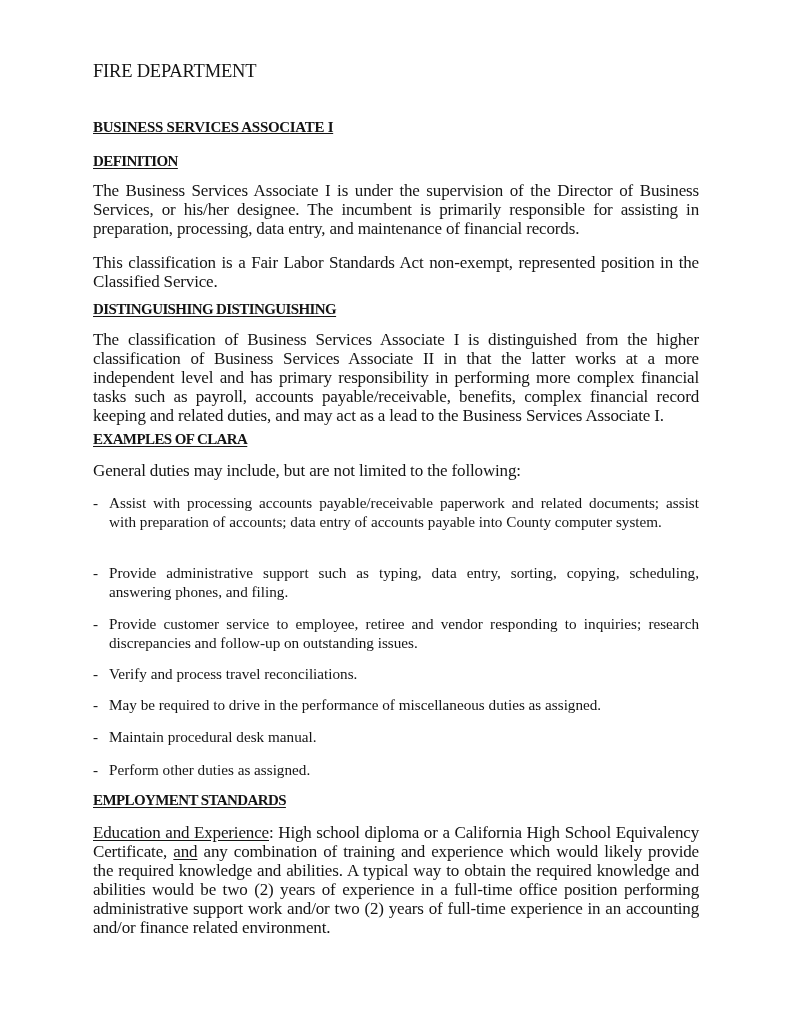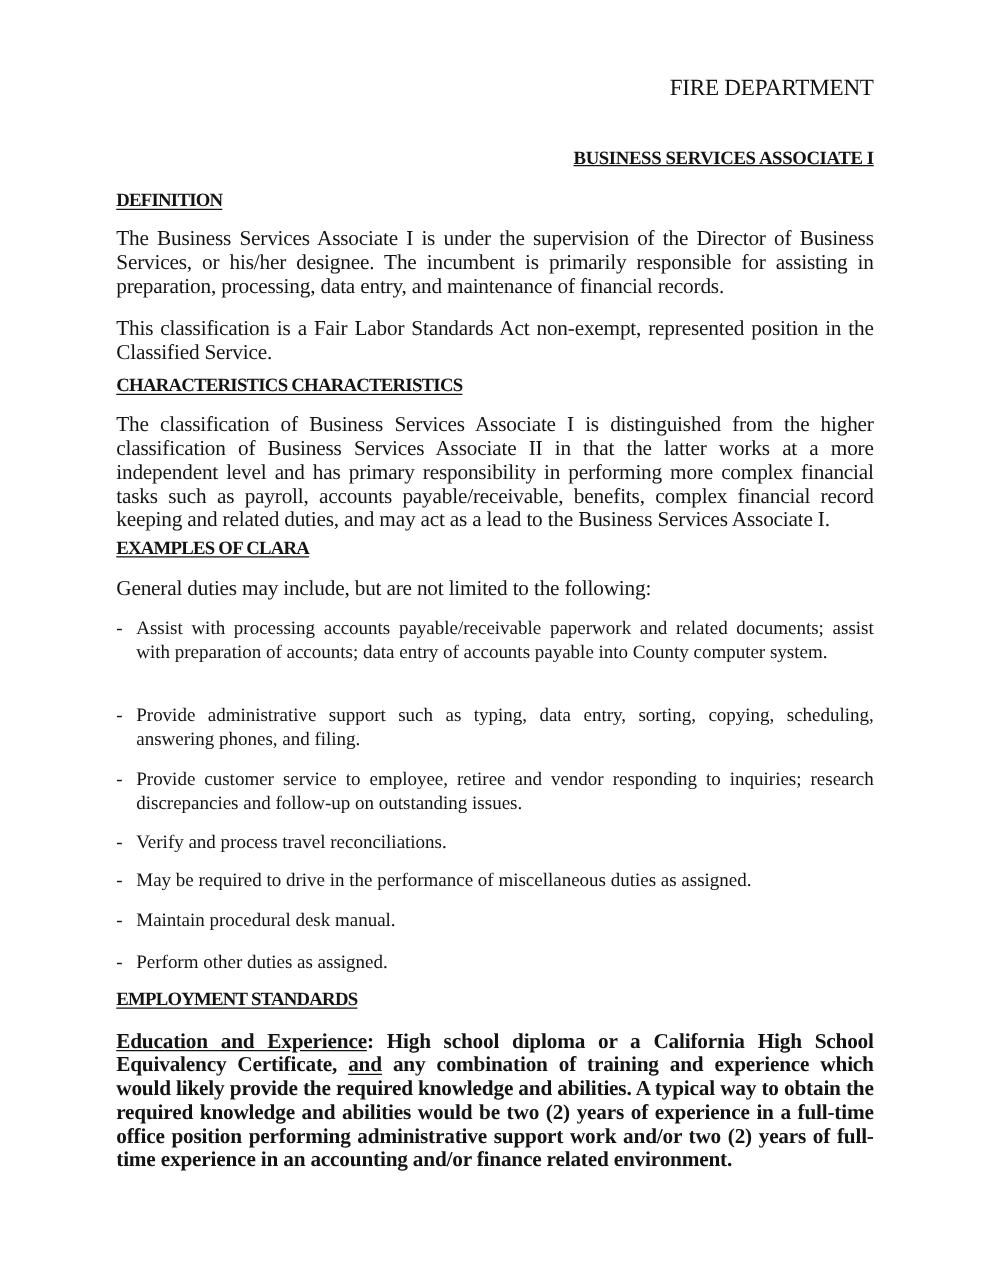--- a/index.html
+++ b/index.html
@@ -2,21 +2,21 @@
 <html><head>
 <meta charset="utf-8">
 <style>
   html, body { margin: 0; padding: 0; background: #ffffff; }
   body {
     width: 791px; height: 1024px; position: relative; overflow: hidden;
     font-family: "Liberation Serif", "DejaVu Serif", serif;
     color: #141414;
   }
   .page { position: absolute; left: 93px; top: 0; width: 606px; }
-  .center { text-align: right; }
+  .center { text-align: left; }
   .title { position: absolute; left: 0; width: 606px; font-size: 18.5px; line-height: 21px; letter-spacing: -0.2px; }
   .subtitle { position: absolute; left: 0; width: 606px; font-size: 15px; font-weight: bold; letter-spacing: -0.3px; }
   .heading { position: absolute; left: 0; font-size: 15px; text-decoration: underline; text-underline-offset: 2px; letter-spacing: -0.6px; font-weight: bold; }
   .para { position: absolute; left: 0; width: 606px; font-size: 17px; line-height: 19px; text-align: justify; letter-spacing: -0.15px; }
   .bullet { position: absolute; left: 0; width: 606px; font-size: 15.2px; line-height: 19px; }
   .bullet .dash { position: absolute; left: 0; top: 0; width: 20px; }
   .bullet .text { margin-left: 16px; display: block; text-align: justify; }
   .u { text-decoration: underline; text-underline-offset: 2px; }
 </style>
 </head>
@@ -27,21 +27,21 @@
   <div class="title center" style="top:61px;">
     <div>FIRE DEPARTMENT</div>
   </div>
 
   <div class="subtitle center" style="top:119px;text-decoration:underline;">BUSINESS SERVICES ASSOCIATE I</div>
 
   <div class="heading" style="top:153px;">DEFINITION</div>
   <div class="para" style="top:181px;">The Business Services Associate I is under the supervision of the Director of Business Services, or his/her designee. The incumbent is primarily responsible for assisting in preparation, processing, data entry, and maintenance of financial records.</div>
   <div class="para" style="top:253px;">This classification is a Fair Labor Standards Act non-exempt, represented position in the Classified Service.</div>
 
-  <div class="heading" style="top:301px;">CHARACTERISTICS CHARACTERISTICS</div>
+  <div class="heading" style="top:301px;">DISTINGUISHING DISTINGUISHING</div>
   <div class="para" style="top:330px;">The classification of Business Services Associate I is distinguished from the higher classification of Business Services Associate II in that the latter works at a more independent level and has primary responsibility in performing more complex financial tasks such as payroll, accounts payable/receivable, benefits, complex financial record keeping and related duties, and may act as a lead to the Business Services Associate I.</div>
 
   <div class="heading" style="top:431px;">EXAMPLES OF CLARA</div>
   <div class="para" style="top:461px;">General duties may include, but are not limited to the following:</div>
 
   <div class="bullet" style="top:493px;">
     <span class="dash">-</span>
     <span class="text">Assist with processing accounts payable/receivable paperwork and related documents; assist with preparation of accounts; data entry of accounts payable into County computer system.</span>
   </div>
   <div class="bullet" style="top:563px;">
@@ -63,17 +63,17 @@
   <div class="bullet" style="top:727px;">
     <span class="dash">-</span>
     <span class="text">Maintain procedural desk manual.</span>
   </div>
   <div class="bullet" style="top:760px;">
     <span class="dash">-</span>
     <span class="text">Perform other duties as assigned.</span>
   </div>
 
   <div class="heading" style="top:792px;">EMPLOYMENT STANDARDS</div>
-  <div class="para" style="top:823px;font-weight:bold;">
+  <div class="para" style="top:823px;">
     <span class="u">Education and Experience</span><span>: </span><span>High school diploma or a California High School Equivalency Certificate, </span><span class="u">and</span><span> any combination of training and experience which would likely provide the required knowledge and abilities. A typical way to obtain the required knowledge and abilities would be two (2) years of experience in a full-time office position performing administrative support work and/or two (2) years of full-time experience in an accounting and/or finance related environment.</span>
   </div>
 
 </div>
 
 </body></html>

